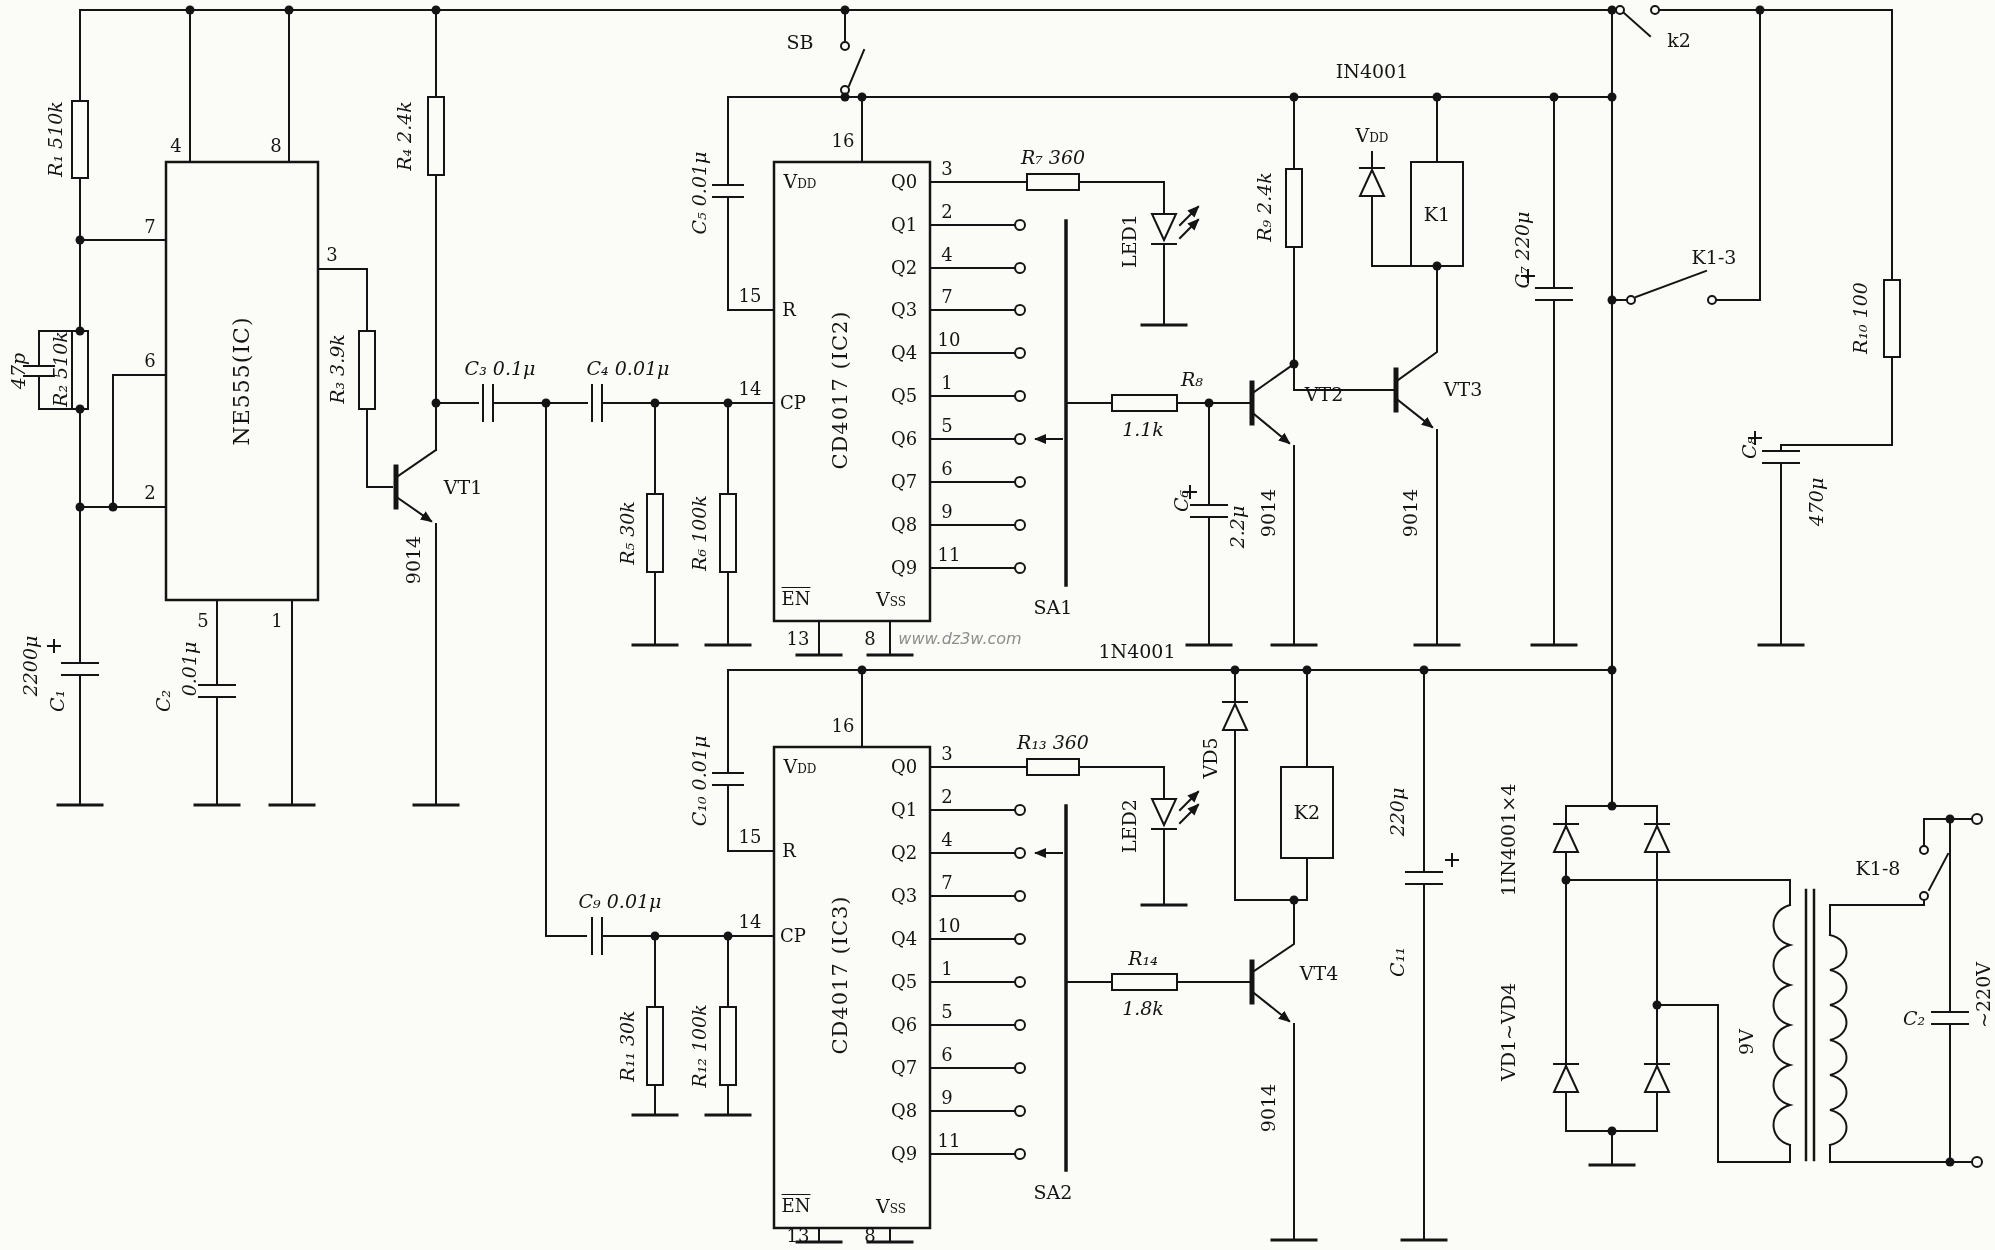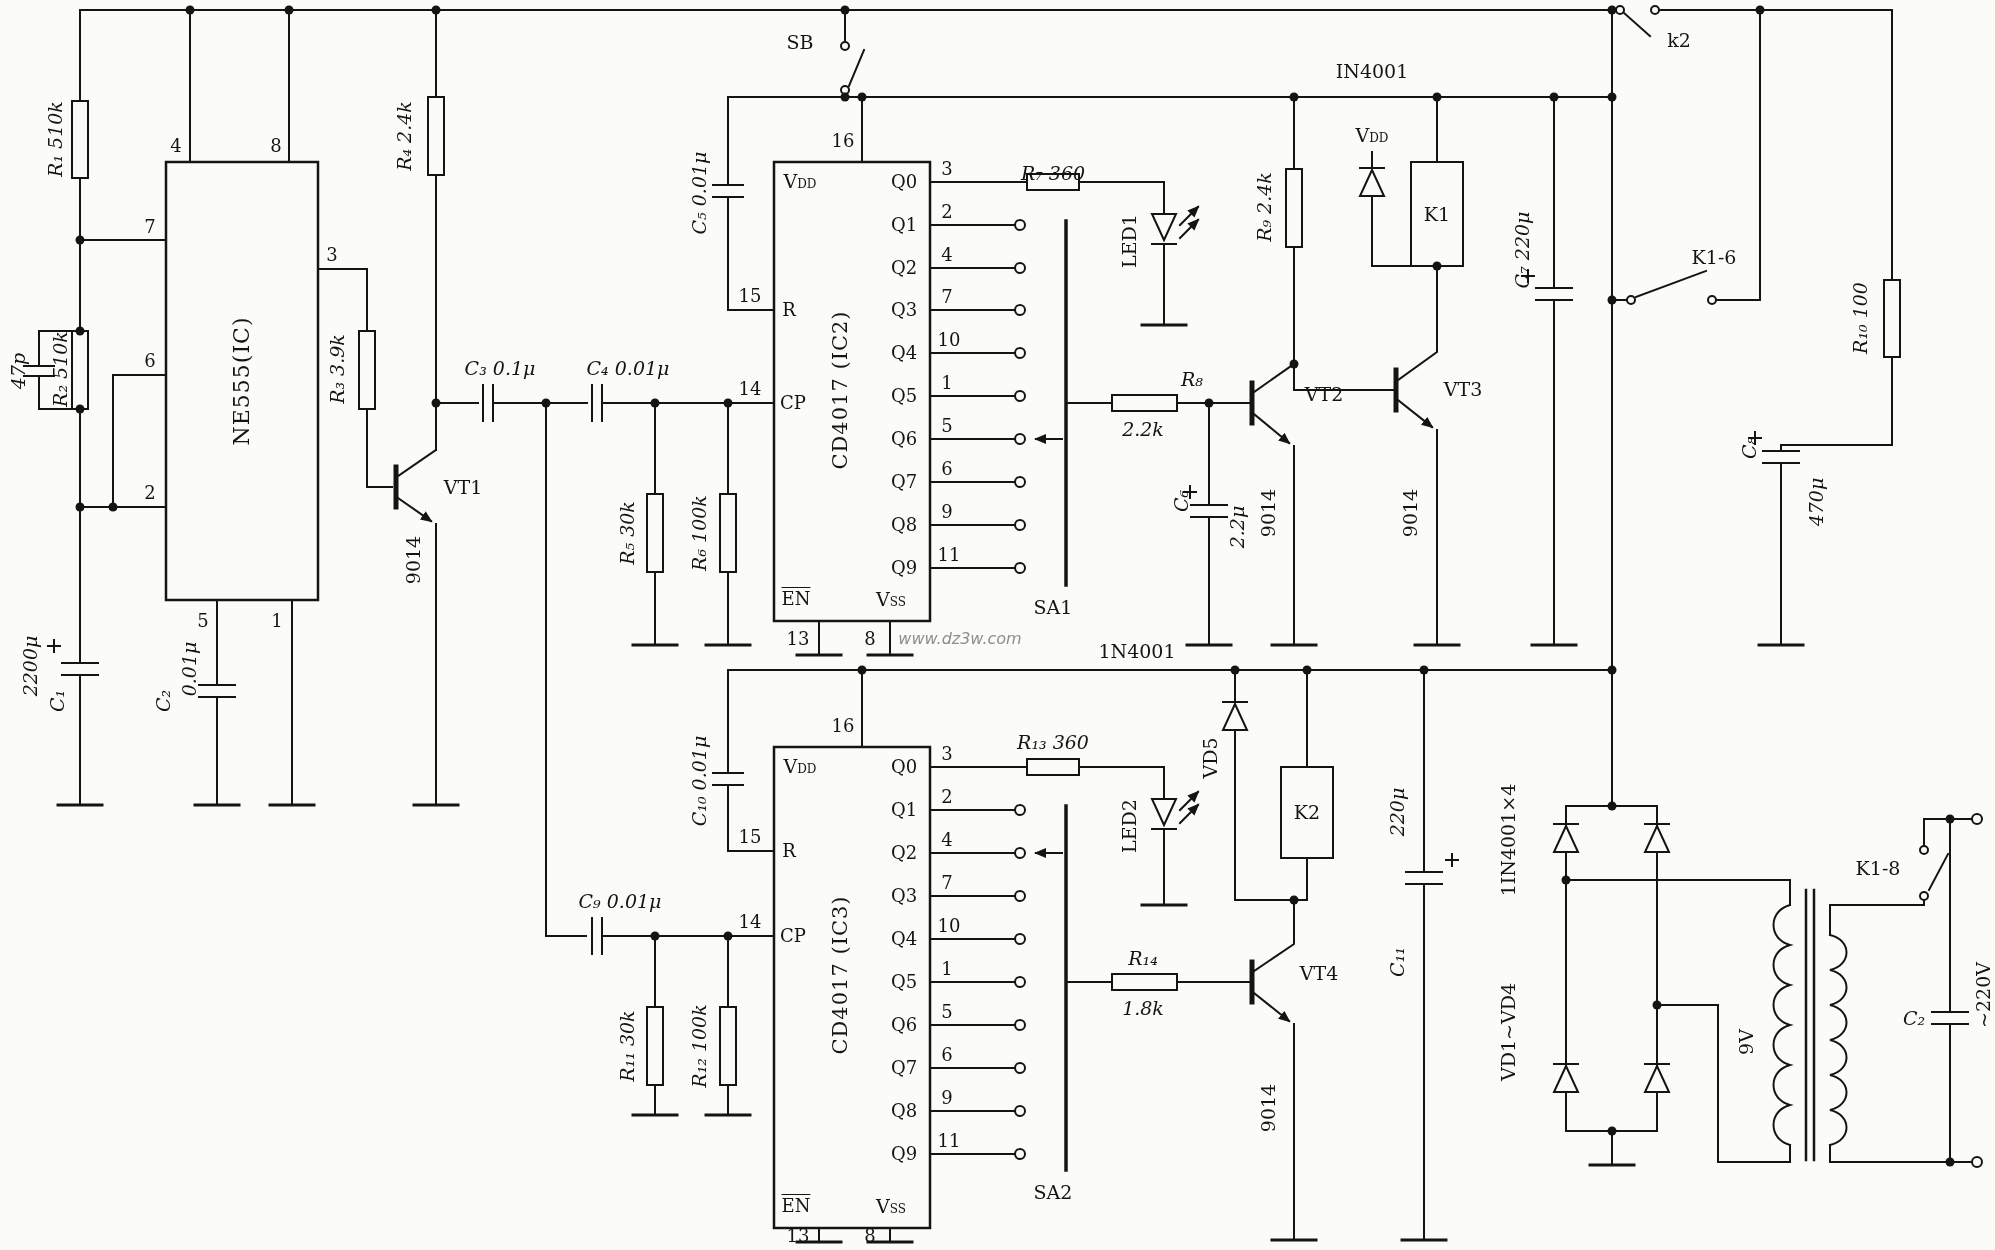--- a/index.html
+++ b/index.html
@@ -460,38 +460,38 @@
 <div class="lab pin" style="left:793px;top:936px">CP</div>
 <div class="lab pin" style="left:750px;top:837px">15</div>
 <div class="lab pin" style="left:750px;top:922px">14</div>
 <div class="lab pin ov" style="left:796px;top:1206px">EN</div>
 <div class="lab vsub" style="left:891px;top:1206px">VSS</div>
 <div class="lab pin" style="left:798px;top:1236px">13</div>
 <div class="lab pin" style="left:870px;top:1236px">8</div>
 <div class="lab rot icname" style="left:840px;top:975px">CD4017 (IC3)</div>
 <div class="lab" style="left:1053px;top:1192px">SA2</div>
 
-<div class="lab it" style="left:1053px;top:173px">R₇ 360</div>
+<div class="lab it" style="left:1053px;top:157px">R₇ 360</div>
 <div class="lab rot" style="left:1129px;top:241px">LED1</div>
 <div class="lab it" style="left:1192px;top:379px">R₈</div>
-<div class="lab it" style="left:1143px;top:429px">2.2k</div>
+<div class="lab it" style="left:1143px;top:429px">1.1k</div>
 <div class="lab" style="left:1324px;top:394px">VT2</div>
 <div class="lab rot" style="left:1268px;top:513px">9014</div>
 <div class="lab rot it" style="left:1181px;top:501px">C₆</div>
 <div class="lab rot it" style="left:1237px;top:527px">2.2μ</div>
 <div class="lab" style="left:1463px;top:389px">VT3</div>
 <div class="lab rot" style="left:1410px;top:513px">9014</div>
 <div class="lab rot it" style="left:1264px;top:207px">R₉ 2.4k</div>
 <div class="lab vsub" style="left:1372px;top:135px">VDD</div>
 <div class="lab" style="left:1437px;top:214px">K1</div>
 <div class="lab rot it" style="left:1522px;top:250px">C₇ 220μ</div>
 <div class="lab" style="left:1372px;top:71px">IN4001</div>
 
 <div class="lab" style="left:1679px;top:40px">k2</div>
-<div class="lab" style="left:1714px;top:257px">K1-6</div>
+<div class="lab" style="left:1714px;top:257px">K1-3</div>
 <div class="lab rot it" style="left:1860px;top:318px">R₁₀ 100</div>
 <div class="lab rot it" style="left:1749px;top:448px">C₈</div>
 <div class="lab rot it" style="left:1816px;top:502px">470μ</div>
 
 <div class="lab" style="left:1137px;top:651px">1N4001</div>
 <div class="lab it" style="left:1053px;top:742px">R₁₃ 360</div>
 <div class="lab rot" style="left:1129px;top:826px">LED2</div>
 <div class="lab rot" style="left:1210px;top:758px">VD5</div>
 <div class="lab" style="left:1307px;top:812px">K2</div>
 <div class="lab it" style="left:1143px;top:958px">R₁₄</div>

